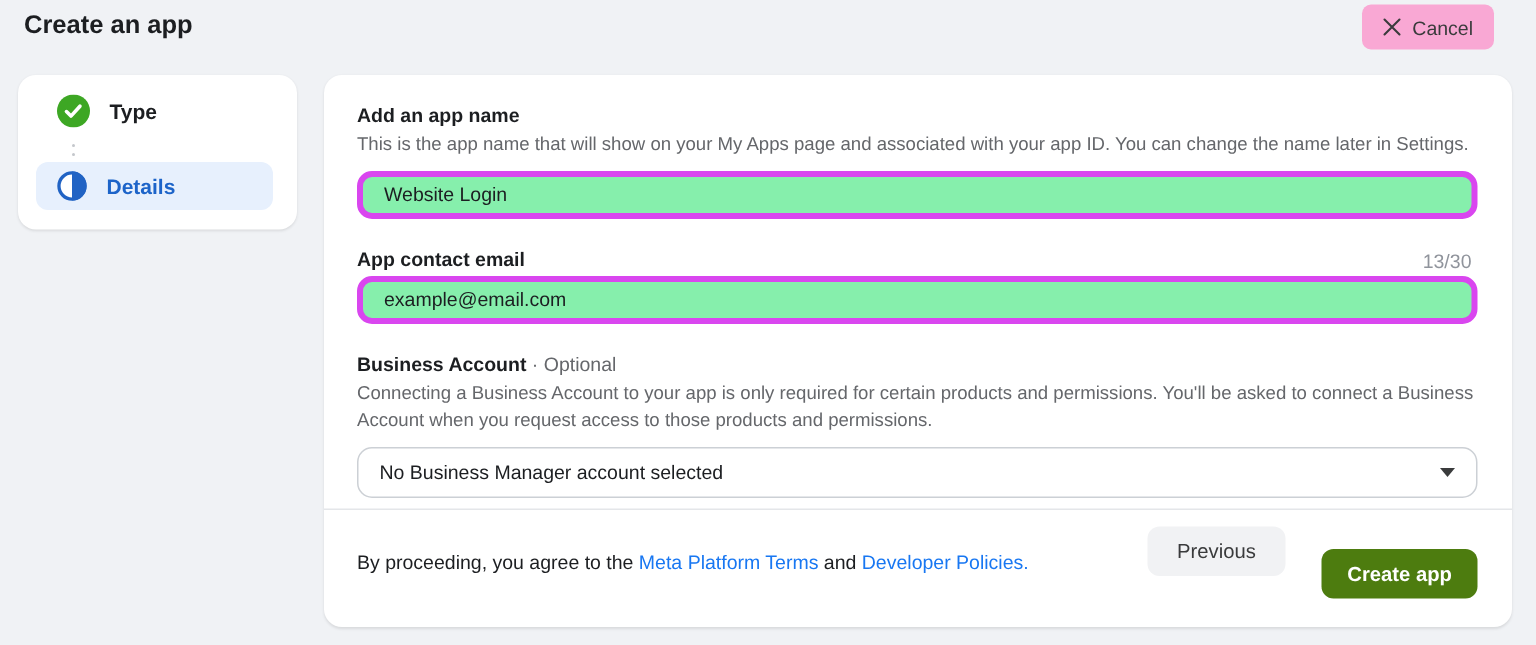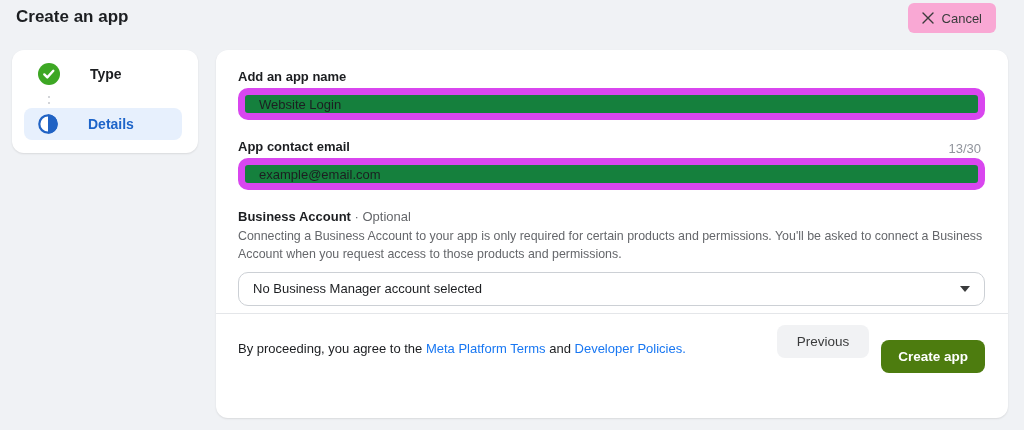--- a/index.html
+++ b/index.html
@@ -33,21 +33,21 @@
     box-shadow: 0 1px 2px rgba(0,0,0,.10);
   }
   .sidebar-card { left: 12px; top: 50px; width: 186px; height: 103px; }
   .main-card {
     left: 216px; top: 50px; width: 792px; height: 368px;
     padding: 19px 23px 0 22px;
   }
 
   
   .step-row {
-    display: flex; align-items: center; gap: 30px;
+    display: flex; align-items: center; gap: 13px;
   }
   .step-type { position: absolute; left: 26px; top: 13px; }
   .step-label { font-size: 14px; font-weight: bold; color: #1c1e21; }
   .step-connector {
     position: absolute; left: 36px; top: 46px;
     display: flex; flex-direction: column; gap: 4px; align-items: center;
   }
   .dot { width: 2px; height: 2px; border-radius: 50%; background: #c4c7cc; }
   .step-details {
     position: absolute; left: 12px; right: 16px; top: 58px; height: 32px;
@@ -61,24 +61,24 @@
     margin: 0 0 4px; font-size: 13px; font-weight: bold; color: #1c1e21;
   }
   .optional { font-weight: normal; color: #65676b; }
   .field-desc {
     margin: 0 0 8px; font-size: 12.4px; line-height: 1.44;
     color: #65676b; max-width: 746px;
   }
   .input-wrap { position: relative; margin-bottom: 19px; }
   .text-input {
     width: 100%; height: 32px;
-    border: 7px solid #d946ef; border-radius: 10px;
+    border: 4px solid #d946ef; border-radius: 10px;
     padding: 0 60px 0 14px;
     font-family: inherit; font-size: 13px; color: #1c1e21;
-    background: #15803d; outline: none;
+    background: #86efac; outline: none;
   }
   .char-counter {
     position: absolute; right: 4px; top: 50%; transform: translateY(-50%);
     font-size: 13px; color: #90949c; margin-top: 44px;
   }
   .dropdown {
     height: 32px; border: 1px solid #ccd0d5; border-radius: 10px;
     display: flex; align-items: center; justify-content: space-between;
     padding: 16px 14px; font-size: 13px; color: #1c1e21;
     cursor: pointer; margin-bottom: 7px; background: #fff;
@@ -93,21 +93,21 @@
   .footer-divider {
     border: none; border-top: 1px solid #e4e6e9;
     margin: 0 -23px 0 -22px;
   }
   .footer-row {
     display: flex; align-items: center;
     padding: 11px 0 12px;
   }
   .agreement { font-size: 13px; color: #1c1e21; }
   .link { color: #1877f2; cursor: pointer; text-decoration: none; }
-  .footer-buttons { margin-left: auto; display: flex; gap: 12px; }
+  .footer-buttons { margin-left: auto; display: flex; gap: 24px; }
   .btn {
     height: 33px; border: none; border-radius: 8px;
     font-family: inherit; font-size: 13.5px; cursor: pointer;
     display: flex; align-items: center;
   }
   .btn-previous { background: #f1f2f4; color: #3a3b3c; padding: 0 20px; }
   .btn-create { background: #4d7c0f; color: #fff; font-weight: bold; padding: 0 17px; margin-top: 15px; }
 </style>
 </head>
 <body>
@@ -143,20 +143,21 @@
         <path d="M10 0.3 A9.7 9.7 0 0 1 10 19.7 Z" fill="#2163c4"></path>
       </svg>
     </span>
     <span class="step-label">Details</span>
   </div>
 </div>
 
 <div class="card main-card">
 
   <h3 class="field-heading">Add an app name</h3>
+  <p class="field-desc">This is the app name that will show on your My Apps page and associated with your app ID. You can change the name later in Settings.</p>
   <div class="input-wrap">
     <input class="text-input" type="text" value="Website Login" style="">
     <span class="char-counter">13/30</span>
   </div>
 
   <h3 class="field-heading">App contact email</h3>
   <div class="input-wrap">
     <input class="text-input" type="text" value="example@email.com" style="">
   </div>
 

